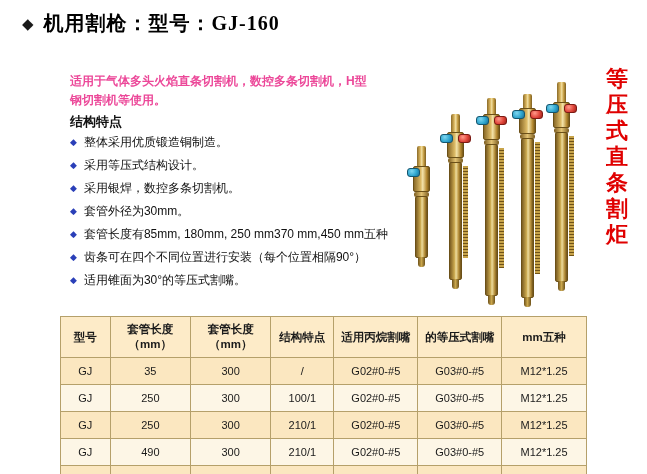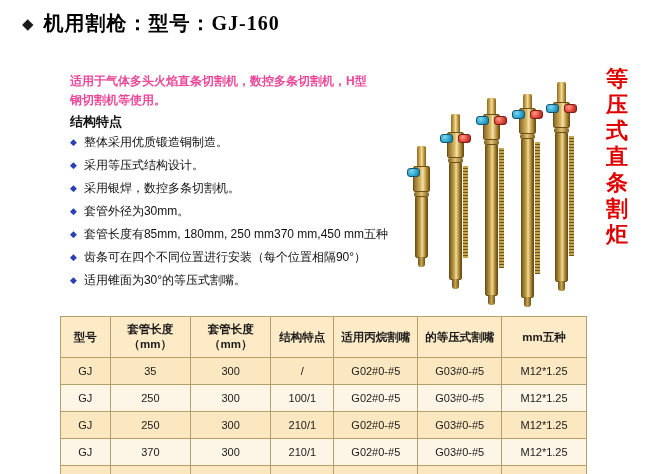--- a/index.html
+++ b/index.html
@@ -382,21 +382,21 @@
           <td>GJ</td>
           <td>250</td>
           <td>300</td>
           <td>210/1</td>
           <td>G02#0-#5</td>
           <td>G03#0-#5</td>
           <td>M12*1.25</td>
         </tr>
         <tr>
           <td>GJ</td>
-          <td>370</td>
+          <td>490</td>
           <td>300</td>
           <td>210/1</td>
           <td>G02#0-#5</td>
           <td>G03#0-#5</td>
           <td>M12*1.25</td>
         </tr>
         <tr class="alt">
           <td>GJ</td>
           <td>450</td>
           <td>300</td>

